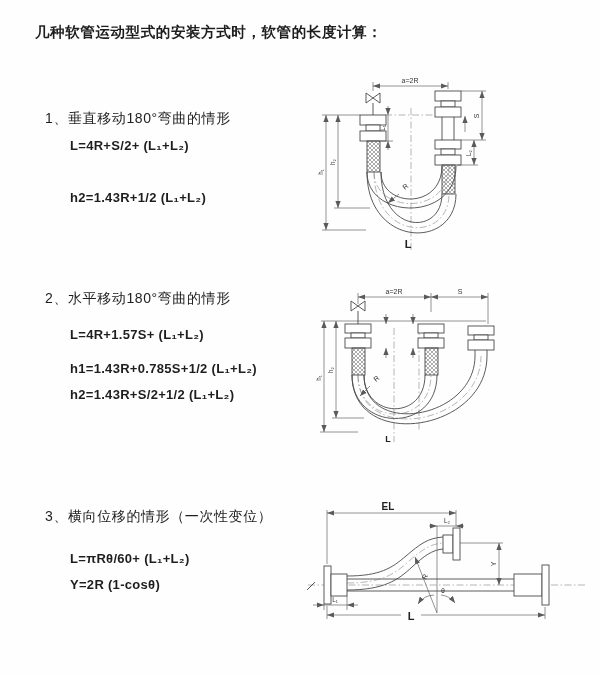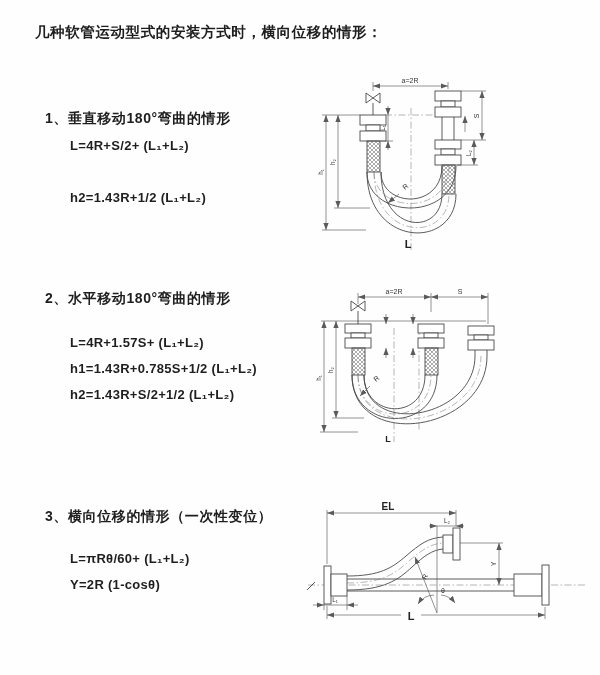--- a/index.html
+++ b/index.html
@@ -1,43 +1,43 @@
 <!DOCTYPE html>
 <html><head>
 <meta charset="utf-8">
 <style>
   html,body{margin:0;padding:0;background:#ffffff;}
   .page{position:relative;width:600px;height:675px;background:#fefefe;overflow:hidden;
         font-family:"Liberation Sans","DejaVu Sans",sans-serif;color:#1e1e1e;}
   .title{position:absolute;left:35px;top:23px;font-size:14.5px;font-weight:bold;letter-spacing:.6px;}
-  .sec-heading{position:absolute;left:45px;font-size:14px;font-weight:bold;letter-spacing:.6px;}
+  .sec-heading{position:absolute;left:45px;font-size:14px;font-weight:normal;letter-spacing:.6px;}
   .formula{position:absolute;left:70px;font-size:13px;font-weight:600;letter-spacing:.3px;text-align:center;}
   svg{position:absolute;}
   .pl{stroke:#4a4a4a;stroke-width:.9;fill:none;}
   .pf{fill:#ffffff;stroke:#4a4a4a;stroke-width:.9;}
   .dl{stroke:#5a5a5a;stroke-width:.65;fill:none;}
   .cl{stroke:#7a7a7a;stroke-width:.55;stroke-dasharray:7 2.5 1.5 2.5;fill:none;}
   .dt{font-size:7px;fill:#333;}
   .dts{font-size:6.3px;fill:#333;}
   .dtl{font-size:11px;fill:#222;font-weight:600;}
   .vfill{fill:#ffffff;stroke:#4a4a4a;stroke-width:.9;}
 </style>
 </head>
 <body>
 
 <div class="page">
 
-  <div class="title">几种软管运动型式的安装方式时，横向位移的情形：</div>
+  <div class="title">几种软管运动型式的安装方式时，软管的长度计算：</div>
 
   <div class="sec-heading" style="top:110px">1、垂直移动180°弯曲的情形</div>
   <div class="formula" style="top:138px">L=4R+S/2+ (L₁+L₂)</div>
   <div class="formula" style="top:190px">h2=1.43R+1/2 (L₁+L₂)</div>
 
   <div class="sec-heading" style="top:290px">2、水平移动180°弯曲的情形</div>
-  <div class="formula" style="top:335px">L=4R+1.57S+ (L₁+L₂)</div>
+  <div class="formula" style="top:327px">L=4R+1.57S+ (L₁+L₂)</div>
   <div class="formula" style="top:361px">h1=1.43R+0.785S+1/2 (L₁+L₂)</div>
   <div class="formula" style="top:387px">h2=1.43R+S/2+1/2 (L₁+L₂)</div>
 
   <div class="sec-heading" style="top:508px">3、横向位移的情形（一次性变位）</div>
   <div class="formula" style="top:551px">L=πRθ/60+ (L₁+L₂)</div>
   <div class="formula" style="top:577px">Y=2R (1-cosθ)</div>
 
   <svg style="left:308px;top:70px" width="240" height="195" viewBox="0 0 240 195">
     <defs>
       <marker id="d1a" markerWidth="8" markerHeight="6" refX="7" refY="2.6" orient="auto-start-reverse" markerUnits="userSpaceOnUse">

